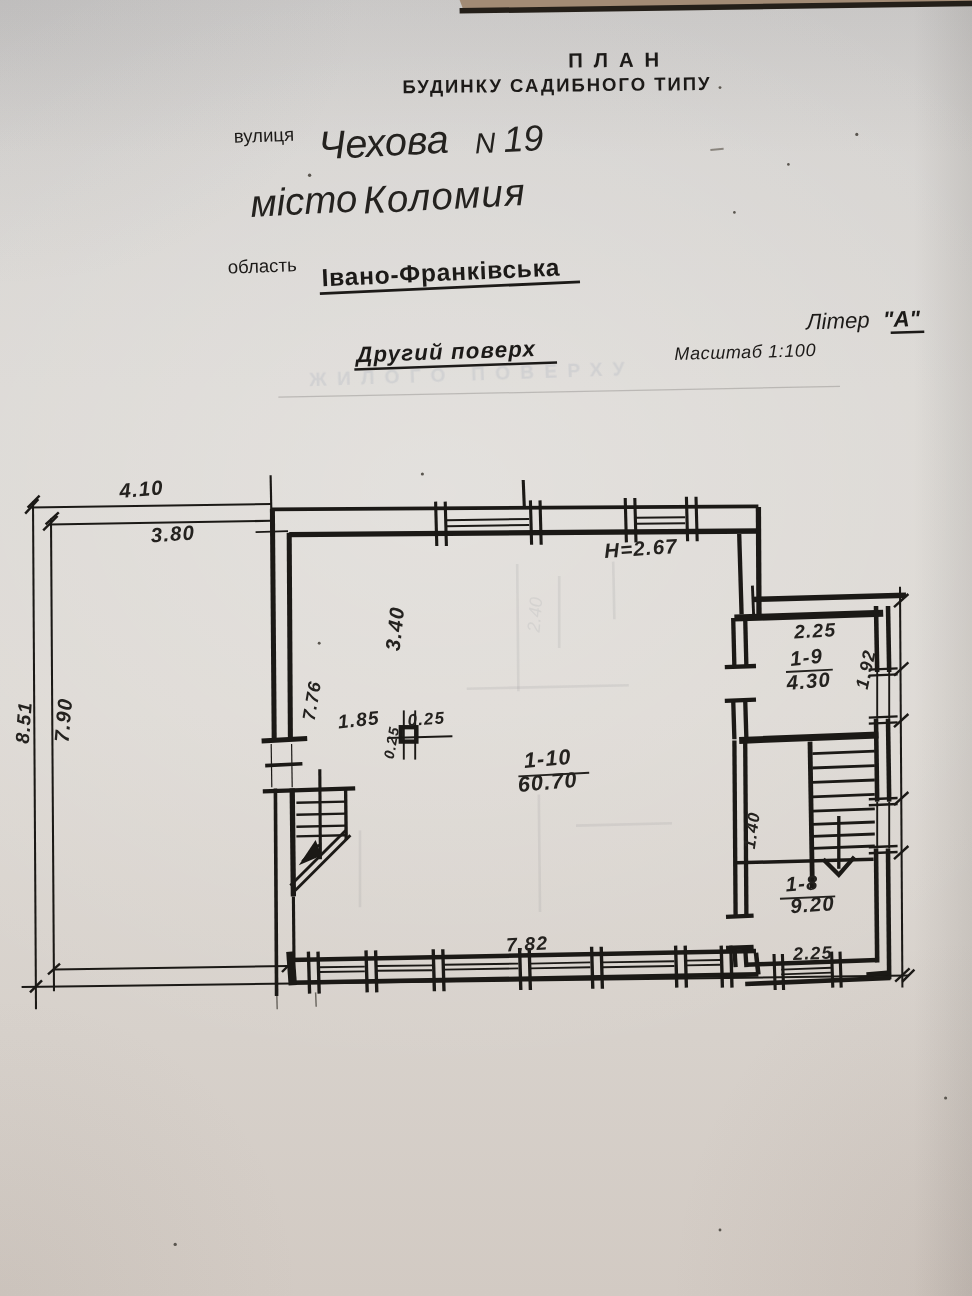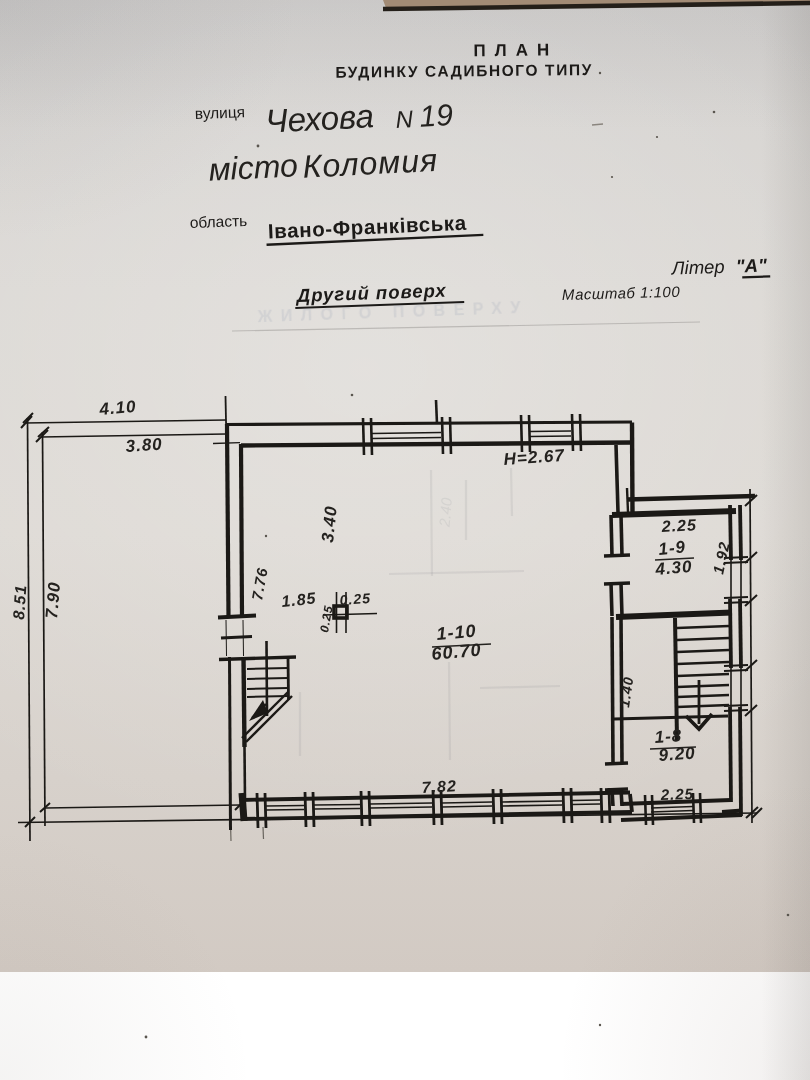--- a/index.html
+++ b/index.html
@@ -1,17 +1,17 @@
 <!DOCTYPE html>
 <html><head>
 <meta charset="utf-8">
 <style>
   html,body{margin:0;padding:0;}
   body{width:810px;height:1080px;overflow:hidden;font-family:"Liberation Sans",sans-serif;}
-  #page{position:relative;width:810px;height:972px;
+  #page{position:relative;width:810px;height:1080px;
     background:
       radial-gradient(ellipse 900px 700px at 45% 38%, rgba(255,255,255,0.22), rgba(255,255,255,0) 70%),
       linear-gradient(180deg, #d4d2d0 0%, #dbd8d4 30%, #ddd9d4 55%, #d7d1cb 80%, #d2cac3 100%);
   }
   
   #vig{position:absolute;left:0;top:0;width:810px;height:1080px;
     background:
       radial-gradient(ellipse 500px 400px at 0% 0%, rgba(110,110,115,0.10), rgba(0,0,0,0) 60%),
       radial-gradient(ellipse 420px 500px at 100% 100%, rgba(120,100,90,0.10), rgba(0,0,0,0) 60%),
       radial-gradient(ellipse 420px 420px at 0% 100%, rgba(120,110,100,0.08), rgba(0,0,0,0) 60%),

